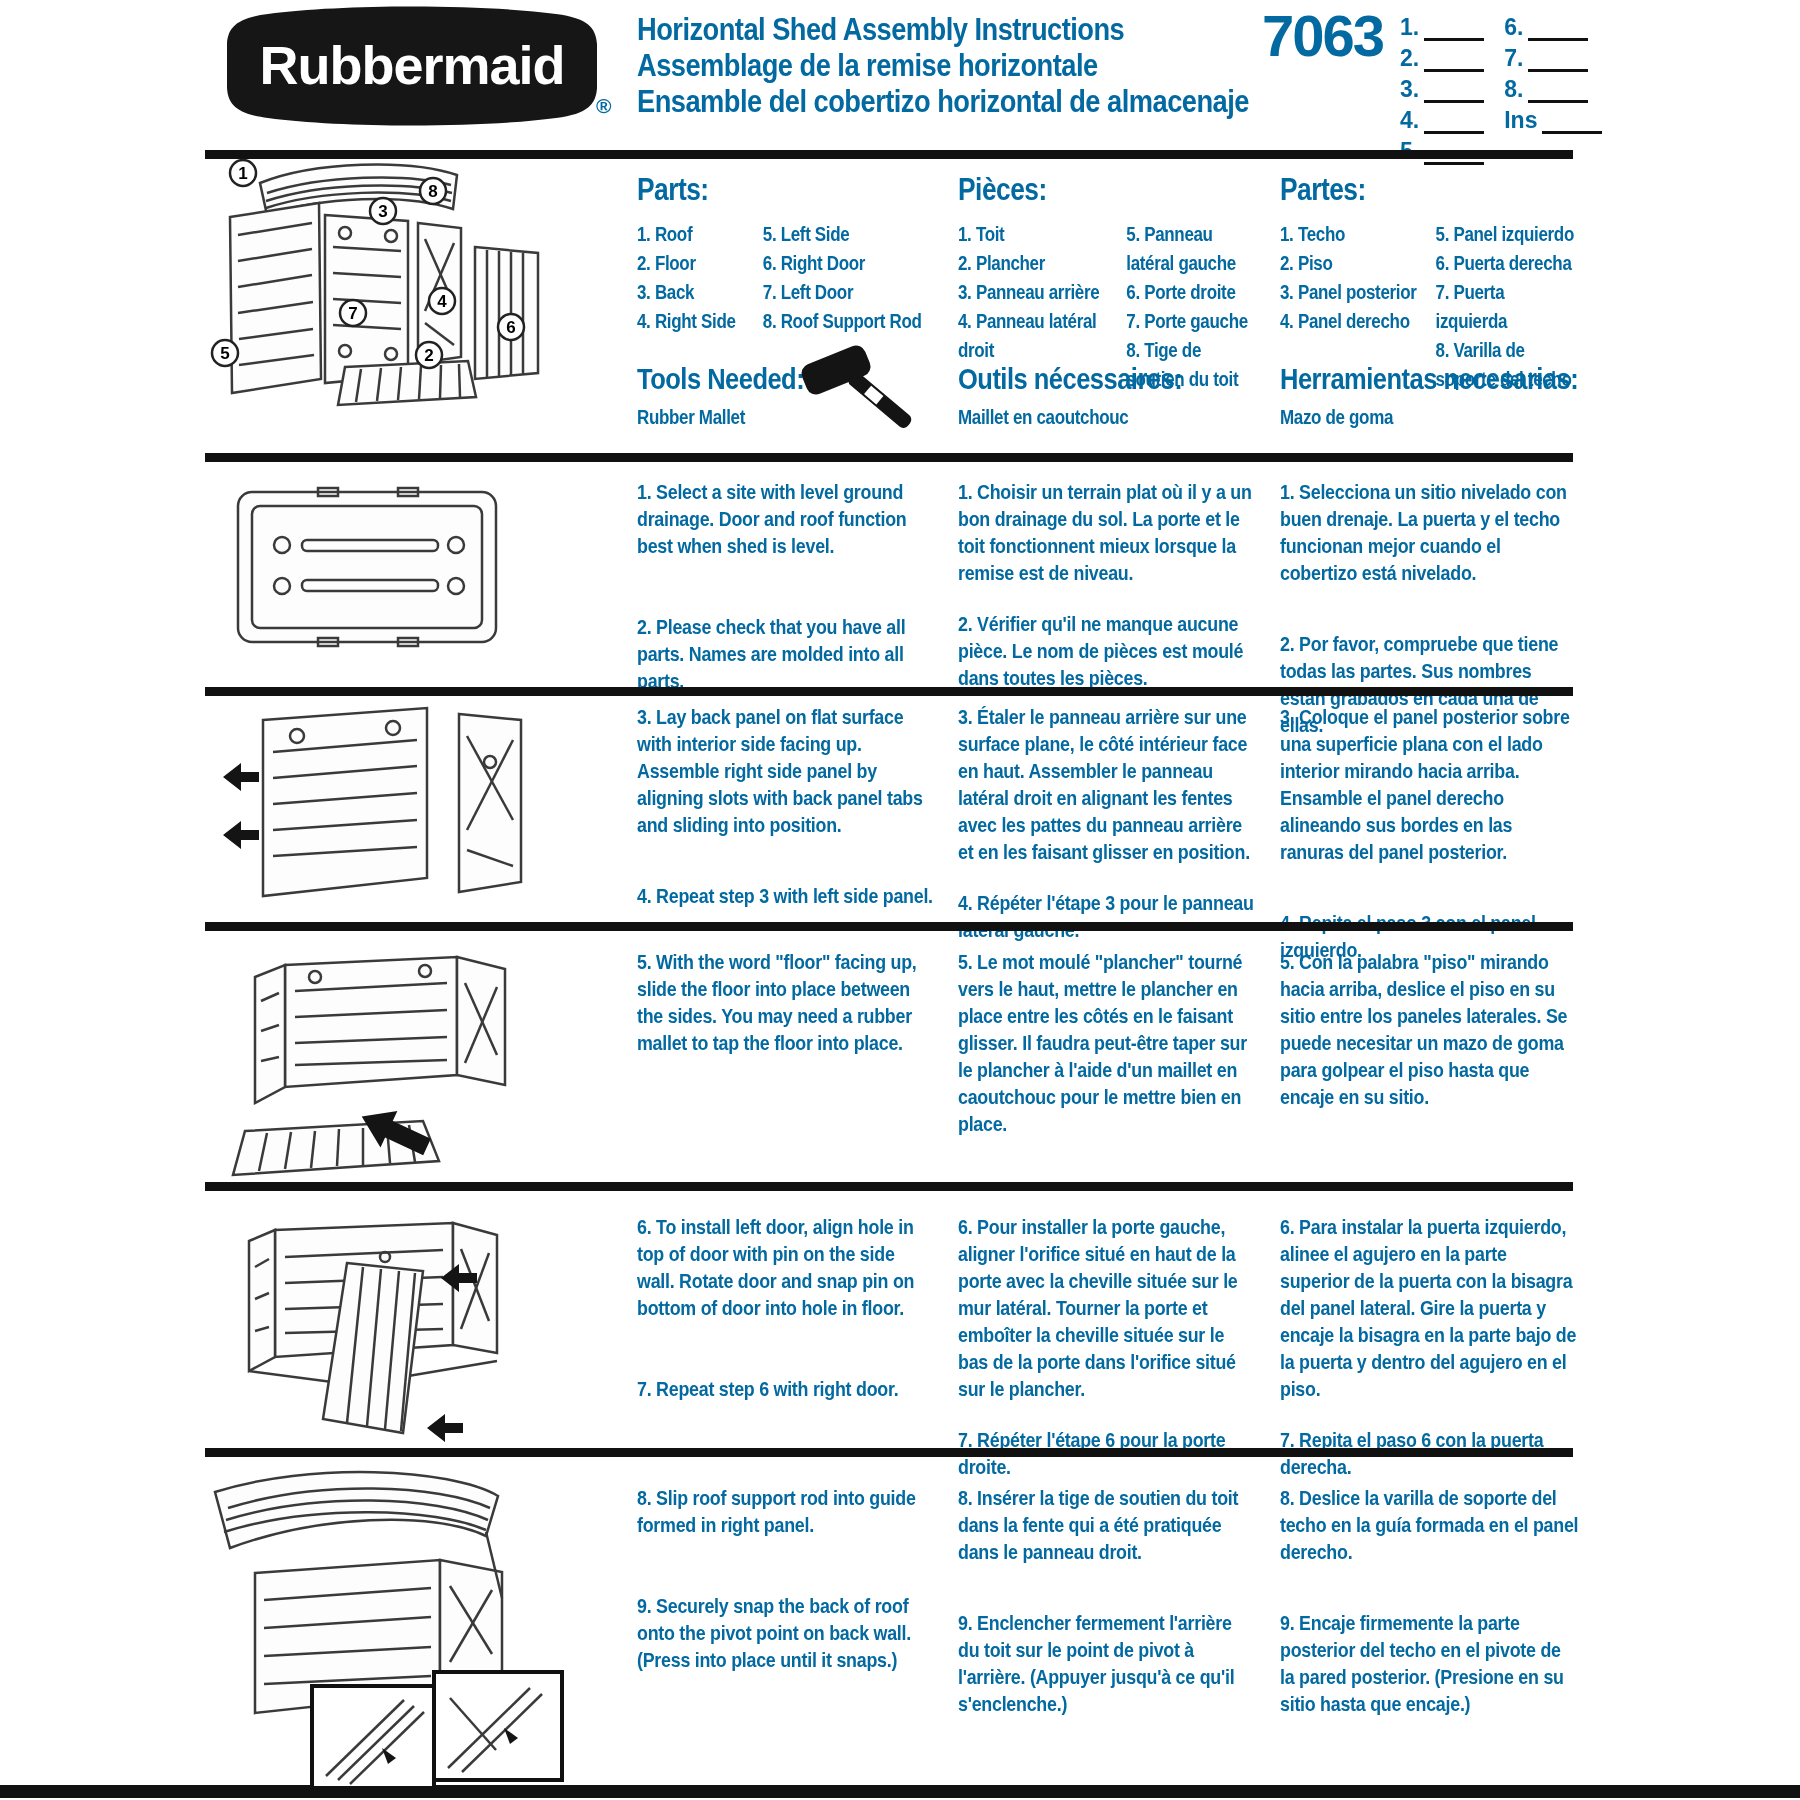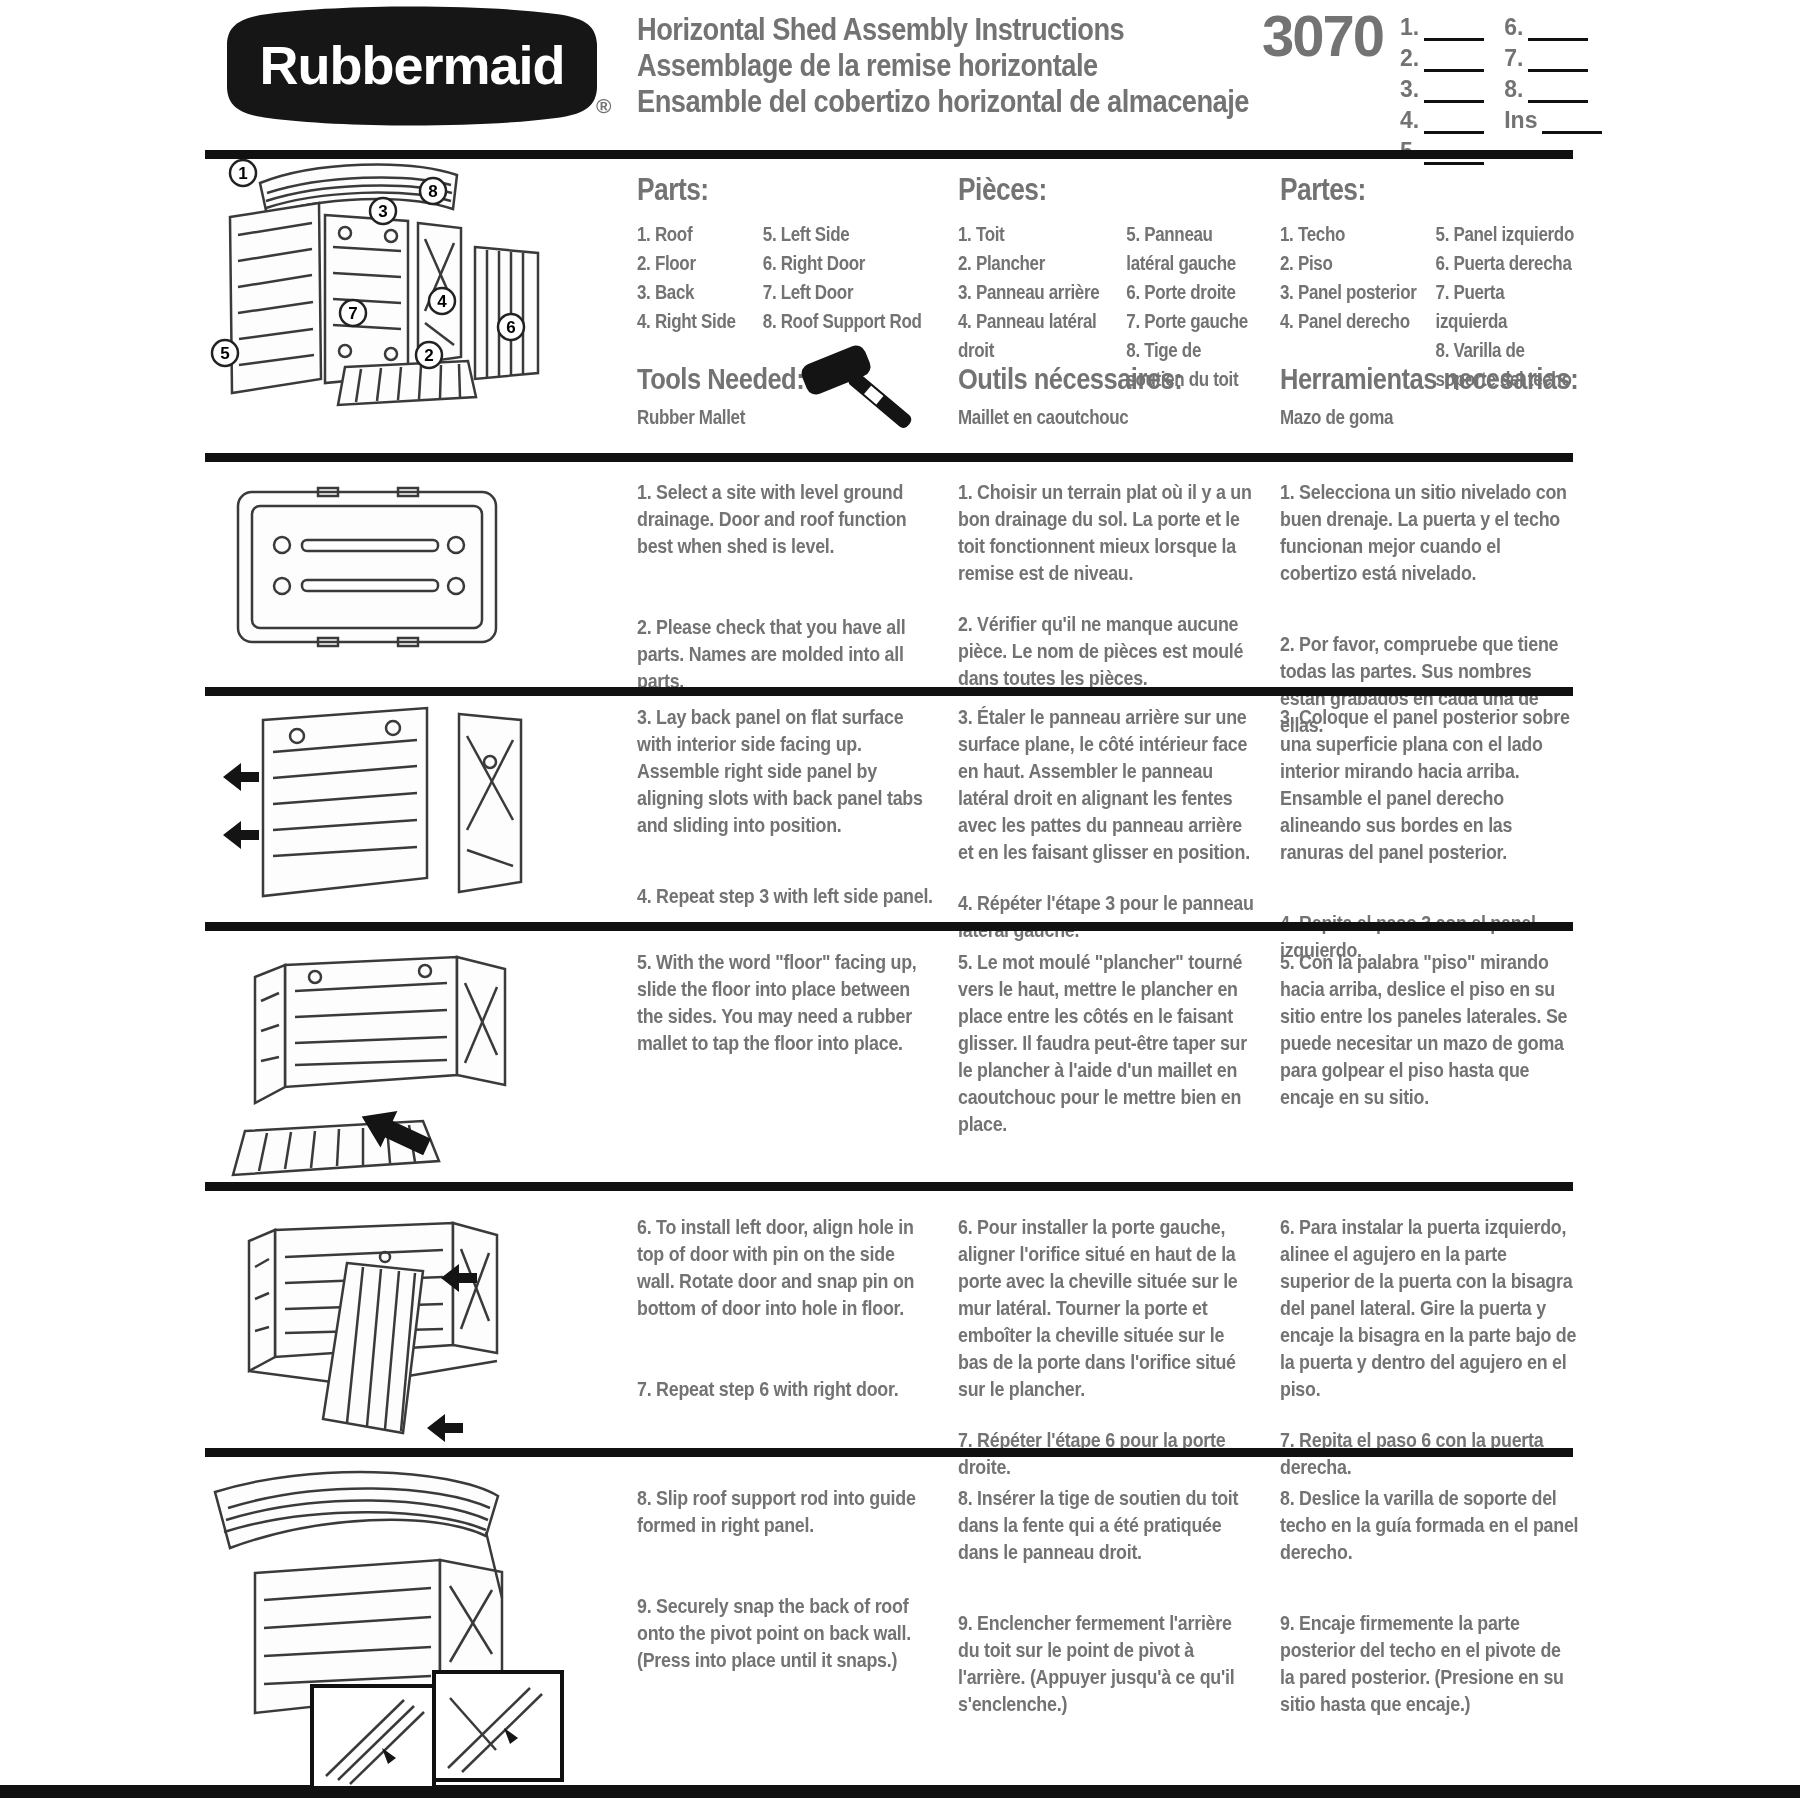--- a/index.html
+++ b/index.html
@@ -1,17 +1,17 @@
 <!DOCTYPE html>
 <html><head>
 <meta charset="utf-8">
 <style>
   html,body{margin:0;padding:0;background:#fff;}
   .page{position:relative;width:1800px;height:1800px;background:#fff;overflow:hidden;
-        font-family:"Liberation Sans",sans-serif;color:#737373;}
+        font-family:"Liberation Sans",sans-serif;color:#0369a1;}
   .abs{position:absolute;}
   .rule{position:absolute;left:205px;width:1368px;height:9px;background:#111;z-index:1;}
   .rule-bottom{position:absolute;left:0;width:1800px;height:13px;background:#111;z-index:1;}
   .illus{position:absolute;z-index:2;}
   
   .colw{position:absolute;width:352px;transform:scaleX(0.85);transform-origin:0 0;}
   .col-en{left:637px;} .col-fr{left:958px;} .col-es{left:1280px;}
   
   .titles{position:absolute;left:637px;top:12px;width:780px;transform:scaleX(0.88);transform-origin:0 0;}
   .title-line{font-size:31px;line-height:36px;font-weight:800;letter-spacing:-0.6px;}
@@ -45,21 +45,21 @@
     <text x="190" y="78" text-anchor="middle" font-size="54" font-weight="bold" fill="#ffffff" letter-spacing="-1">Rubbermaid</text>
   </svg>
   <span class="regmark">®</span>
 
   <div class="titles">
     <div class="title-line">Horizontal Shed Assembly Instructions</div>
     <div class="title-line">Assemblage de la remise horizontale</div>
     <div class="title-line">Ensamble del cobertizo horizontal de almacenaje</div>
   </div>
 
-  <div class="model">3070</div>
+  <div class="model">7063</div>
 
   <div class="blanks">
     <div>
       <div class="brow">
           <span class="bnum">1.</span>
           <span class="bline"></span>
         </div>
       <div class="brow">
           <span class="bnum">2.</span>
           <span class="bline"></span>

